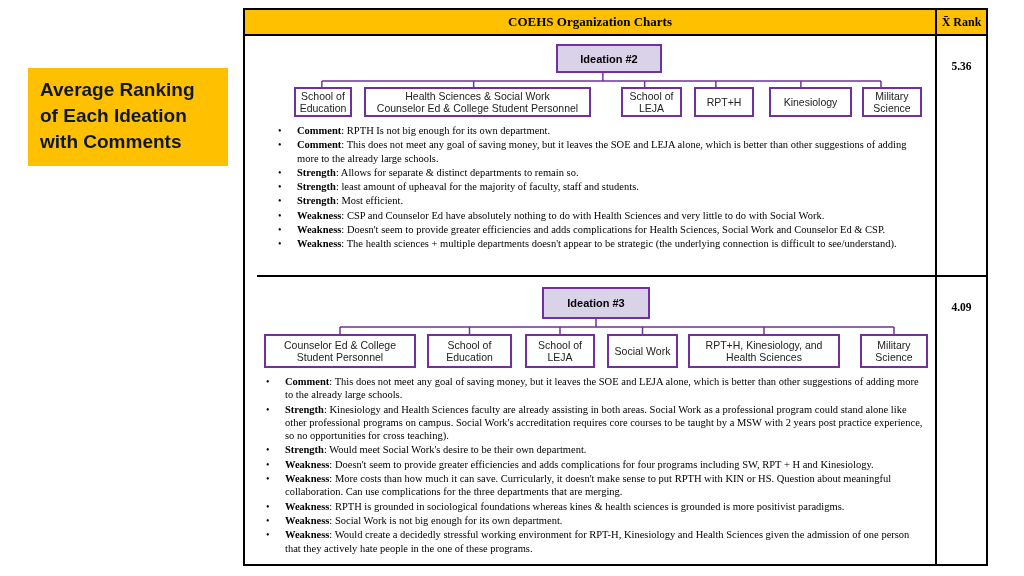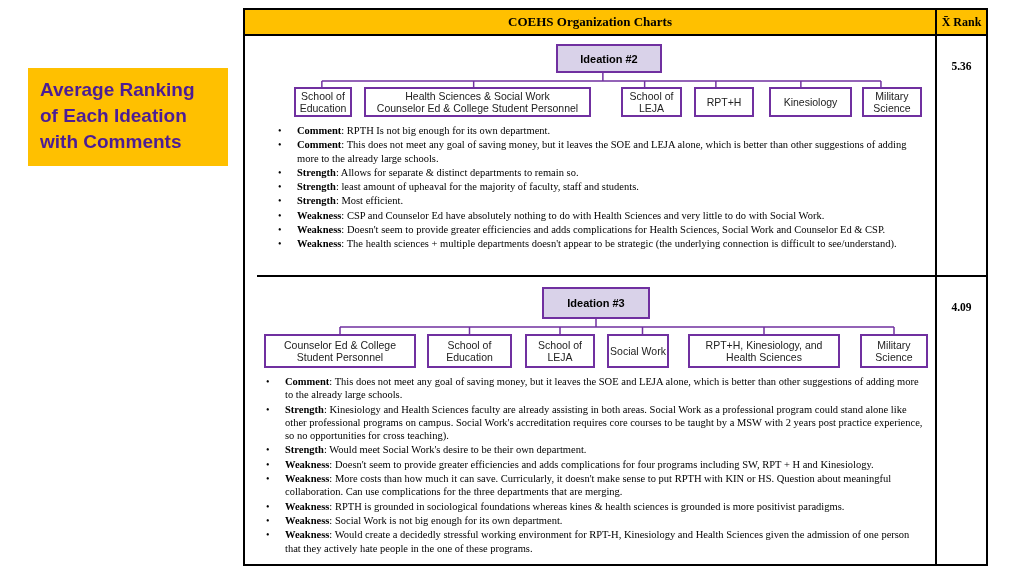--- a/index.html
+++ b/index.html
@@ -12,21 +12,21 @@
     overflow:hidden;
   }
 
   
   .title-box {
     position:absolute; left:28px; top:68px; width:200px;
     background:#FFC000;
     padding:9px 12px 11px 12px;
     font-family:"Liberation Sans", sans-serif;
     font-weight:bold; font-size:19px; line-height:26px;
-    color:#4c1d95;
+    color:#0f172a;
   }
 
   
   .board {
     position:absolute; left:243px; top:8px; width:745px; height:558px;
     display:grid;
     grid-template-columns:1fr 49px;
     grid-template-rows:26px 241px 1fr;
     border:2px solid #000;
     background:#fff;
@@ -130,21 +130,21 @@
           <path d="M351,42 V50 M95,50 H649 M95,50 V57 M224.5,50 V57 M315,50 V57 M397.5,50 V57 M519,50 V57 M649,50 V57" fill="none" stroke="#7030A0" stroke-width="1.5"></path>
         </svg>
       <div class="ideation-box" style="left: 297px; top: 10px; width: 108px; height: 32px;">Ideation #3</div>
       <div class="children">
           <div class="child-box" style="left: 19px; top: 57px; width: 152px; height: 34px;">Counselor Ed &amp; College
 Student Personnel</div>
           <div class="child-box" style="left: 182px; top: 57px; width: 85px; height: 34px;">School of
 Education</div>
           <div class="child-box" style="left: 280px; top: 57px; width: 70px; height: 34px;">School of
 LEJA</div>
-          <div class="child-box" style="left: 362px; top: 57px; width: 62px; height: 34px;">Social Work</div>
+          <div class="child-box" style="left: 362px; top: 57px; width: 71px; height: 34px;">Social Work</div>
           <div class="child-box" style="left: 443px; top: 57px; width: 152px; height: 34px;">RPT+H, Kinesiology, and
 Health Sciences</div>
           <div class="child-box" style="left: 615px; top: 57px; width: 68px; height: 34px;">Military
 Science</div>
         </div>
     </div>
     <ul class="bullets">
         <li><span class="mark">•</span><span><b>Comment</b>: This does not meet any goal of saving money, but it leaves the SOE and LEJA alone, which is better than other suggestions of adding more to the already large schools.</span></li>
         <li><span class="mark">•</span><span><b>Strength</b>: Kinesiology and Health Sciences faculty are already assisting in both areas. Social Work as a professional program could stand alone like other professional programs on campus. Social Work's accreditation requires core courses to be taught by a MSW with 2 years post practice experience, so no opportunities for cross teaching).</span></li>
         <li><span class="mark">•</span><span><b>Strength</b>: Would meet Social Work's desire to be their own department.</span></li>

